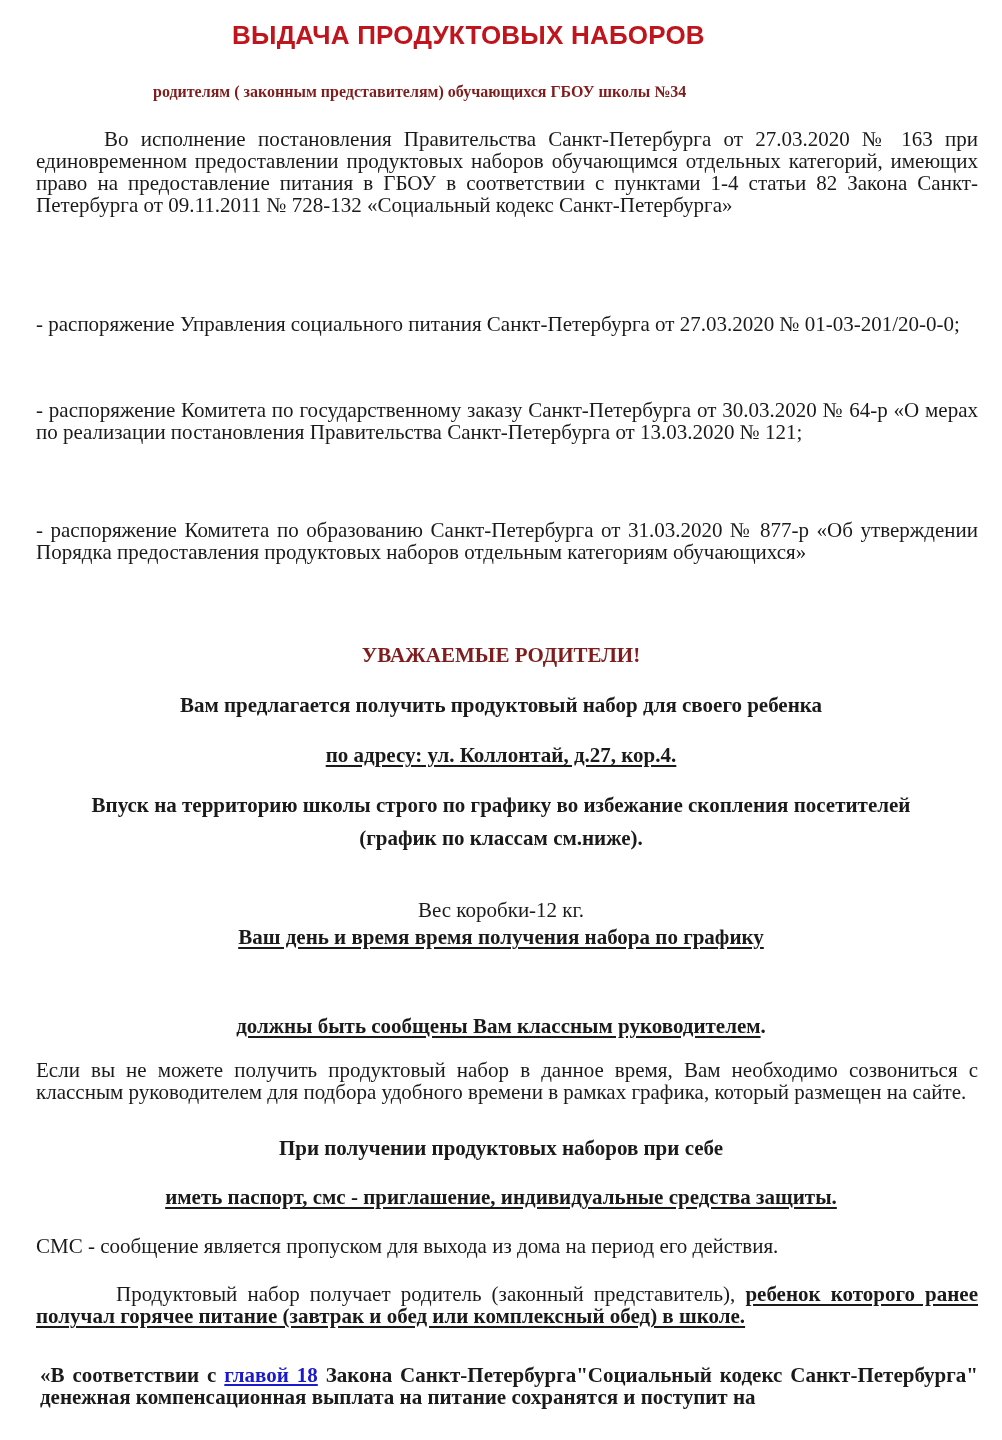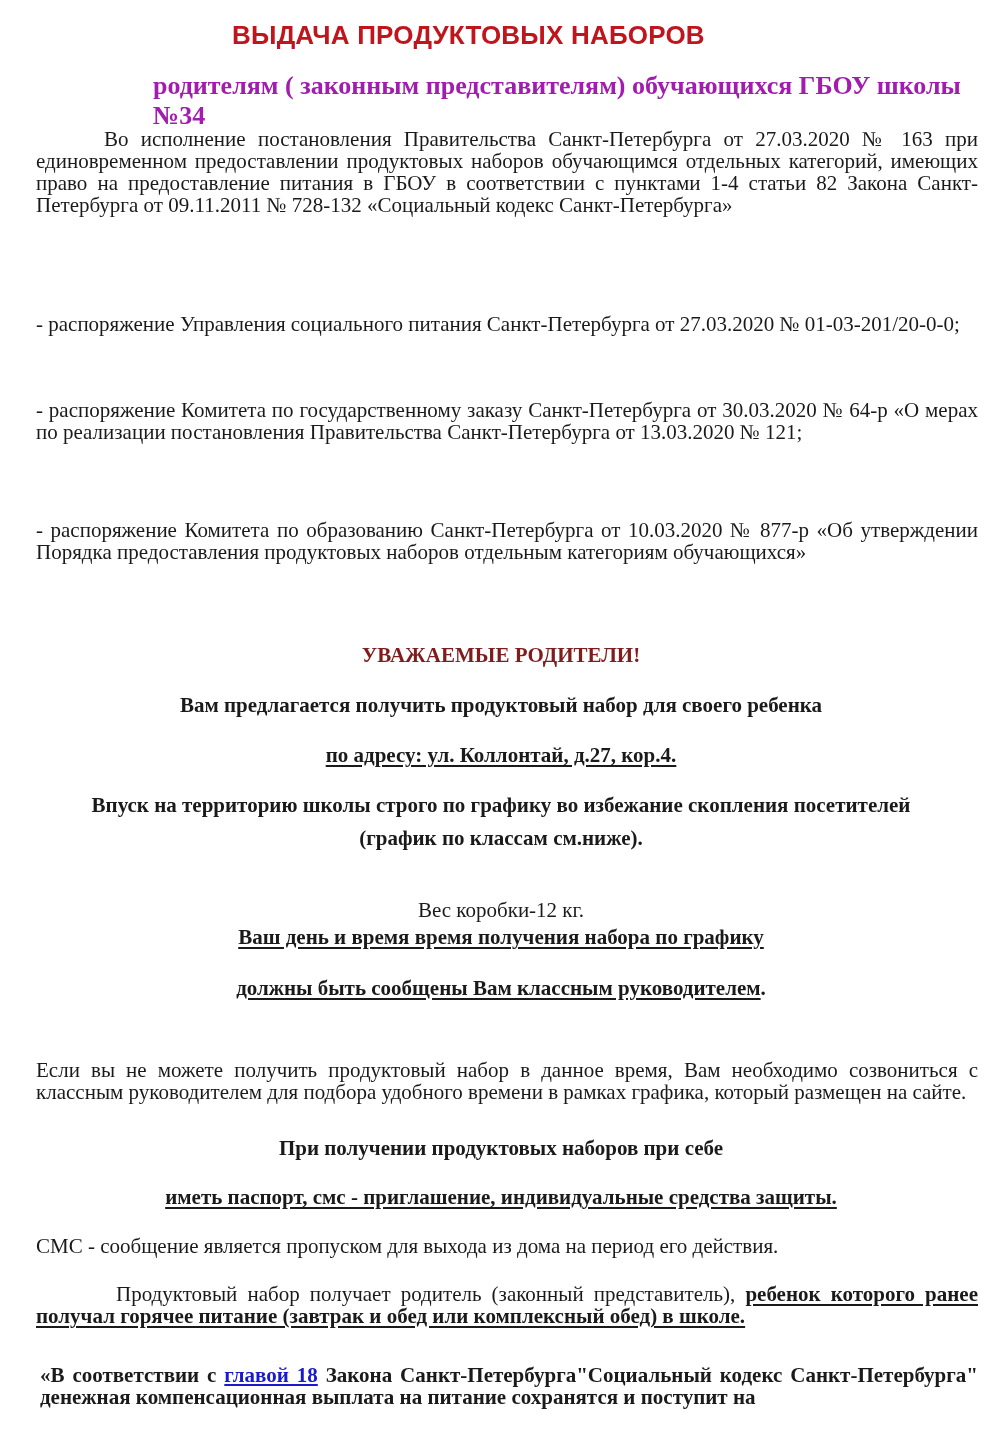--- a/index.html
+++ b/index.html
@@ -1,21 +1,21 @@
 <!DOCTYPE html>
 <html><head>
 <meta charset="utf-8">
 <style>
   html, body { margin: 0; padding: 0; background: #ffffff; }
   body { width: 1002px; height: 1440px; overflow: hidden; position: relative; color: #1a1a1a; }
   .serif { font-family: "Liberation Serif", "DejaVu Serif", serif; }
   .sans { font-family: "Liberation Sans", "DejaVu Sans", sans-serif; }
   .abs { position: absolute; }
   .title { left: 232px; top: 20px; font-size: 26px; font-weight: bold; color: #c0151d; letter-spacing: 0.2px; }
-  .subtitle { left: 153px; top: 71px; font-size: 26px; font-weight: bold; color: #a21caf; }
+  .subtitle { left: 153px; top: 83px; font-size: 16px; font-weight: bold; color: #7f1d1d; }
   .para { left: 36px; width: 942px; font-size: 21px; line-height: 22px; text-align: justify; text-align-last: left; }
   .center { left: 0; width: 1002px; text-align: center; font-size: 21px; }
   .bold { font-weight: bold; }
   .red { color: #7f1d1d; }
   .ul { text-decoration: underline; text-decoration-thickness: 2px; text-underline-offset: 3px; }
   .indent { text-indent: 68px; }
   .link { color: #1a1acc; text-decoration: underline; }
 </style>
 </head>
 <body>
@@ -23,40 +23,40 @@
 <div class="abs sans title">ВЫДАЧА ПРОДУКТОВЫХ НАБОРОВ</div>
 
 <div class="abs serif subtitle">родителям ( законным представителям) обучающихся ГБОУ школы №34</div>
 
 <div class="abs serif para indent" style="top:128px;">Во исполнение постановления Правительства Санкт-Петербурга от 27.03.2020 № 163 при единовременном предоставлении продуктовых наборов обучающимся отдельных категорий, имеющих право на предоставление питания в ГБОУ в соответствии с пунктами 1-4 статьи 82 Закона Санкт-Петербурга от 09.11.2011 № 728-132 «Социальный кодекс Санкт-Петербурга»</div>
 
 <div class="abs serif para" style="top:313px;">- распоряжение Управления социального питания Санкт-Петербурга от 27.03.2020 № 01-03-201/20-0-0;</div>
 
 <div class="abs serif para" style="top:399px;">- распоряжение Комитета по государственному заказу Санкт-Петербурга от 30.03.2020 № 64-р «О мерах по реализации постановления Правительства Санкт-Петербурга от 13.03.2020 № 121;</div>
 
-<div class="abs serif para" style="top:519px;">-  распоряжение Комитета по образованию Санкт-Петербурга от 10.03.2020 № 877-р «Об утверждении Порядка предоставления продуктовых наборов отдельным категориям обучающихся»</div>
+<div class="abs serif para" style="top:519px;">-  распоряжение Комитета по образованию Санкт-Петербурга от 31.03.2020 № 877-р «Об утверждении Порядка предоставления продуктовых наборов отдельным категориям обучающихся»</div>
 
 <div class="abs serif center bold red" style="top:643px; font-size:21px;">УВАЖАЕМЫЕ РОДИТЕЛИ!</div>
 
 <div class="abs serif center bold" style="top:693px;">Вам предлагается получить продуктовый набор для своего ребенка</div>
 
 <div class="abs serif center bold" style="top:743px;">
   <span class="ul">по адресу: ул. Коллонтай, д.27, кор.4.</span>
 </div>
 
 <div class="abs serif center bold" style="top:793px;">Впуск на территорию школы строго по графику во избежание скопления посетителей</div>
 <div class="abs serif center bold" style="top:826px;">(график по классам см.ниже).</div>
 
 <div class="abs serif center" style="top:898px;">Вес коробки-12 кг.</div>
 
 <div class="abs serif center bold" style="top:925px;">
   <span class="ul">Ваш день и время  время получения набора по графику</span>
 </div>
 
-<div class="abs serif center bold" style="top:976px;">
+<div class="abs serif center bold" style="top:1014px;">
   <span class="ul">должны быть сообщены Вам классным руководителем</span><span>.</span>
 </div>
 
 <div class="abs serif para" style="top:1019px;margin-top:40px;">Если вы не можете получить продуктовый набор в данное время, Вам необходимо созвониться с классным руководителем для подбора удобного времени в рамках графика, который размещен на сайте.</div>
 
 <div class="abs serif center bold" style="top:1136px;">При получении продуктовых наборов при себе</div>
 
 <div class="abs serif center bold" style="top:1185px;">
   <span class="ul">иметь паспорт, смс - приглашение, индивидуальные средства защиты.</span>
 </div>

